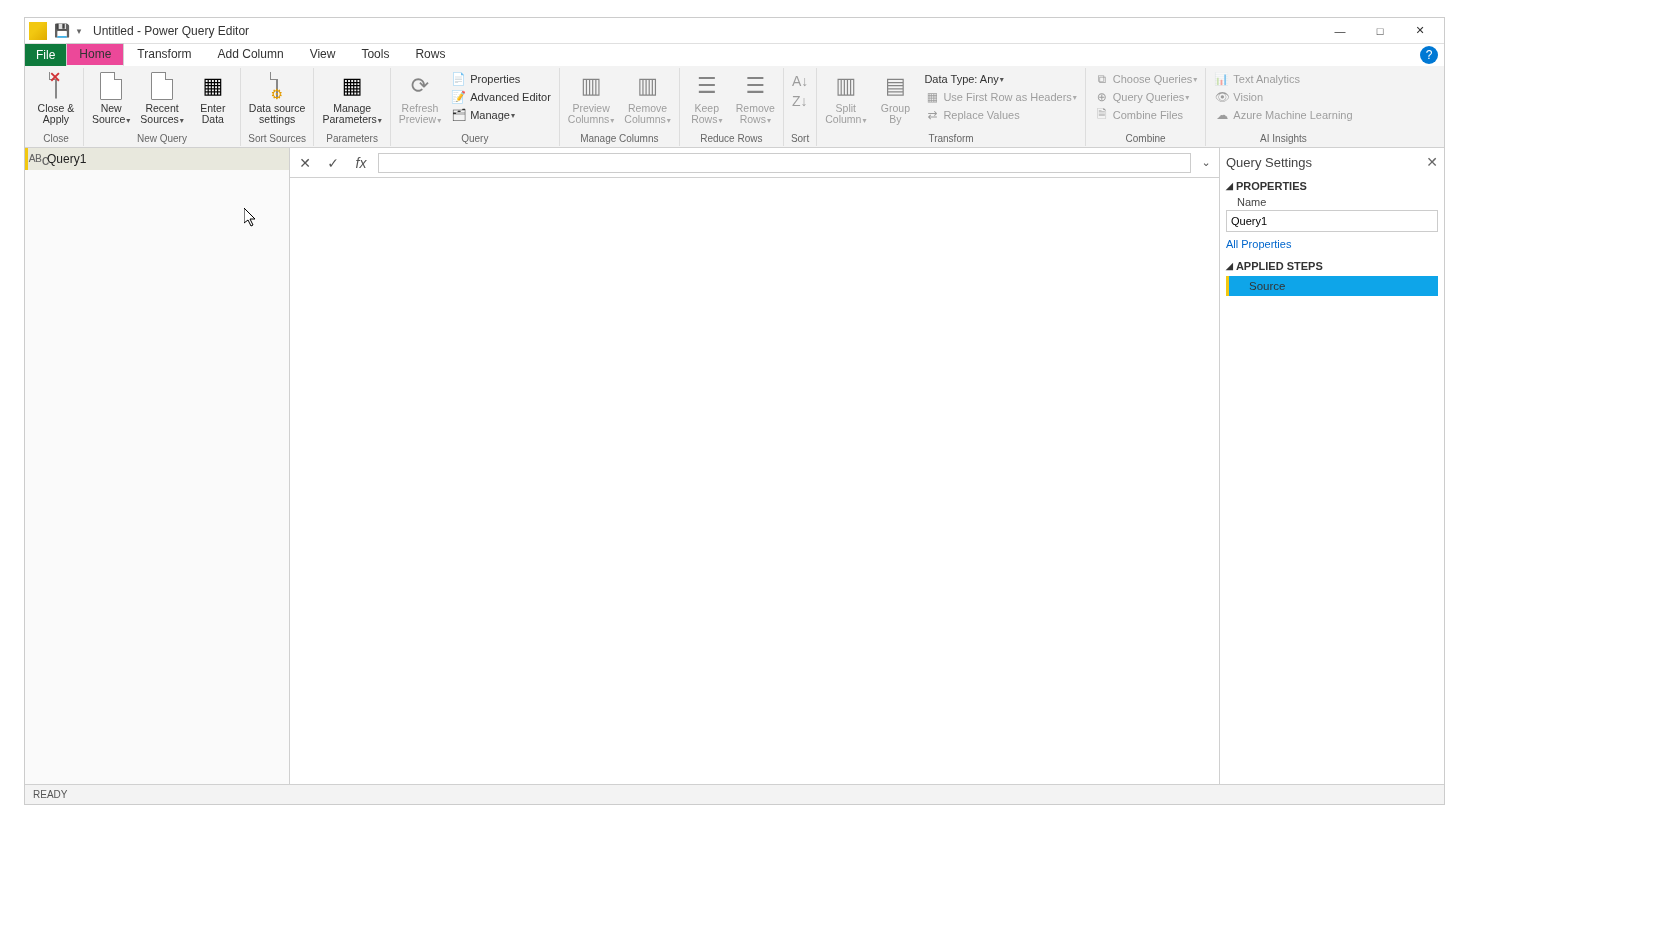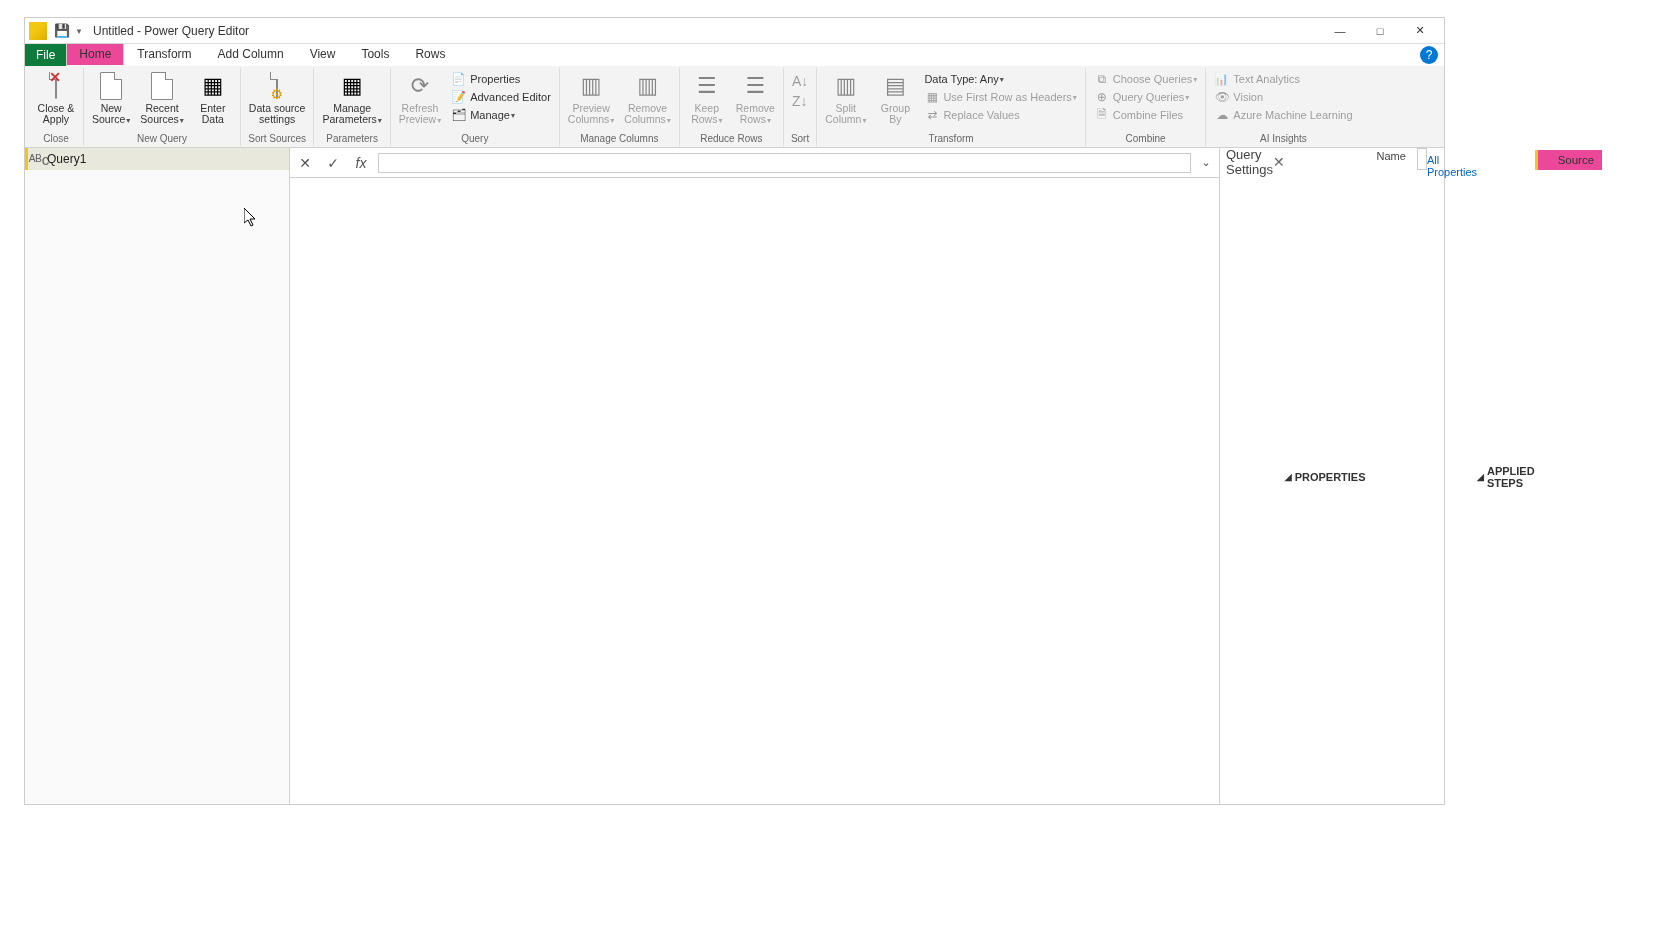--- a/index.html
+++ b/index.html
@@ -51,31 +51,31 @@
     .query-item.selected { background: #e8e8dd; border-left: 3px solid #f2c811; padding-left: 3px; }
     .query-item .qicon { width: 16px; height: 16px; font-size: 15px; color: #666; display: flex; align-items: center; justify-content: center; }
     
     .center-pane { flex: 1; display: flex; flex-direction: column; background: #fff; }
     .formula-bar { height: 30px; border-bottom: 1px solid #d0d0d0; display: flex; align-items: center; padding: 0 4px; gap: 6px; }
     .fbar-btn { width: 22px; height: 22px; display: flex; align-items: center; justify-content: center; color: #555; cursor: pointer; font-size: 14px; }
     .fbar-input { flex: 1; height: 20px; border: 1px solid #ccc; padding: 0 4px; font-size: 12px; }
     .fbar-drop { width: 18px; color: #555; cursor: pointer; font-size: 11px; display: flex; align-items: center; justify-content: center; }
     .preview-area { flex: 1; background: #fff; }
     
-    .settings-pane { width: 225px; border-left: 1px solid #d0d0d0; background: #fff; display: flex; flex-direction: row; padding: 0 6px; }
+    .settings-pane { width: 225px; border-left: 1px solid #d0d0d0; background: #fff; display: flex; flex-direction: column; padding: 0 6px; }
     .settings-head { height: 28px; display: flex; align-items: center; font-size: 13px; color: #444; }
     .settings-head .close { margin-left: auto; color: #666; cursor: pointer; font-size: 14px; }
     .section-h { font-size: 11px; font-weight: bold; color: #333; padding: 4px 0 2px; display: flex; align-items: center; gap: 3px; }
     .section-h .tri { font-size: 9px; }
     .prop-label { font-size: 11px; color: #444; padding: 2px 11px; }
     .prop-input { width: 100%; height: 22px; border: 1px solid #ccc; padding: 0 4px; font-size: 11px; }
     .prop-link { font-size: 11px; color: #0066cc; cursor: pointer; padding: 6px 0; }
     .steps-list { margin-top: 2px; }
     .step-item { padding: 4px 8px 4px 20px; font-size: 11.5px; color: #333; cursor: pointer; }
-    .step-item.selected { background: #ec4899; border-left: 3px solid #f2c811; }
+    .step-item.selected { background: #0ea5e9; border-left: 3px solid #f2c811; }
     
     .statusbar { height: 20px; background: #f3f3f3; border-top: 1px solid #d0d0d0; display: flex; align-items: center; padding: 0 8px; font-size: 10px; color: #555; }
     
     
     .cursor { position: absolute; left: 244px; top: 208px; pointer-events: none; }
     
     
     .ic-doc { width: 22px; height: 28px; border: 1.5px solid #888; border-radius: 1px; position: relative; background: #fff; }
     .ic-doc::after { content: ""; position: absolute; right: -1px; top: -1px; width: 7px; height: 7px; background: #f3f3f3; border-left: 1.5px solid #888; border-bottom: 1.5px solid #888; }
   </style>
@@ -349,18 +349,21 @@
           <span class="tri">◢</span>
           <span>APPLIED STEPS</span>
         </div>
       <div class="steps-list">
         <div class="step-item selected">Source</div>
       </div>
     </div>
 
   </div>
 
+  <div class="statusbar">
+    <span>READY</span>
+  </div>
 
 </div>
 
 <svg class="cursor" width="16" height="20">
   <path d="M0 0 L0 15 L4 12 L7 18 L9 17 L6 11 L11 11 Z" fill="#fff" stroke="#000" stroke-width="1"></path>
 </svg>
 
 </body></html>

